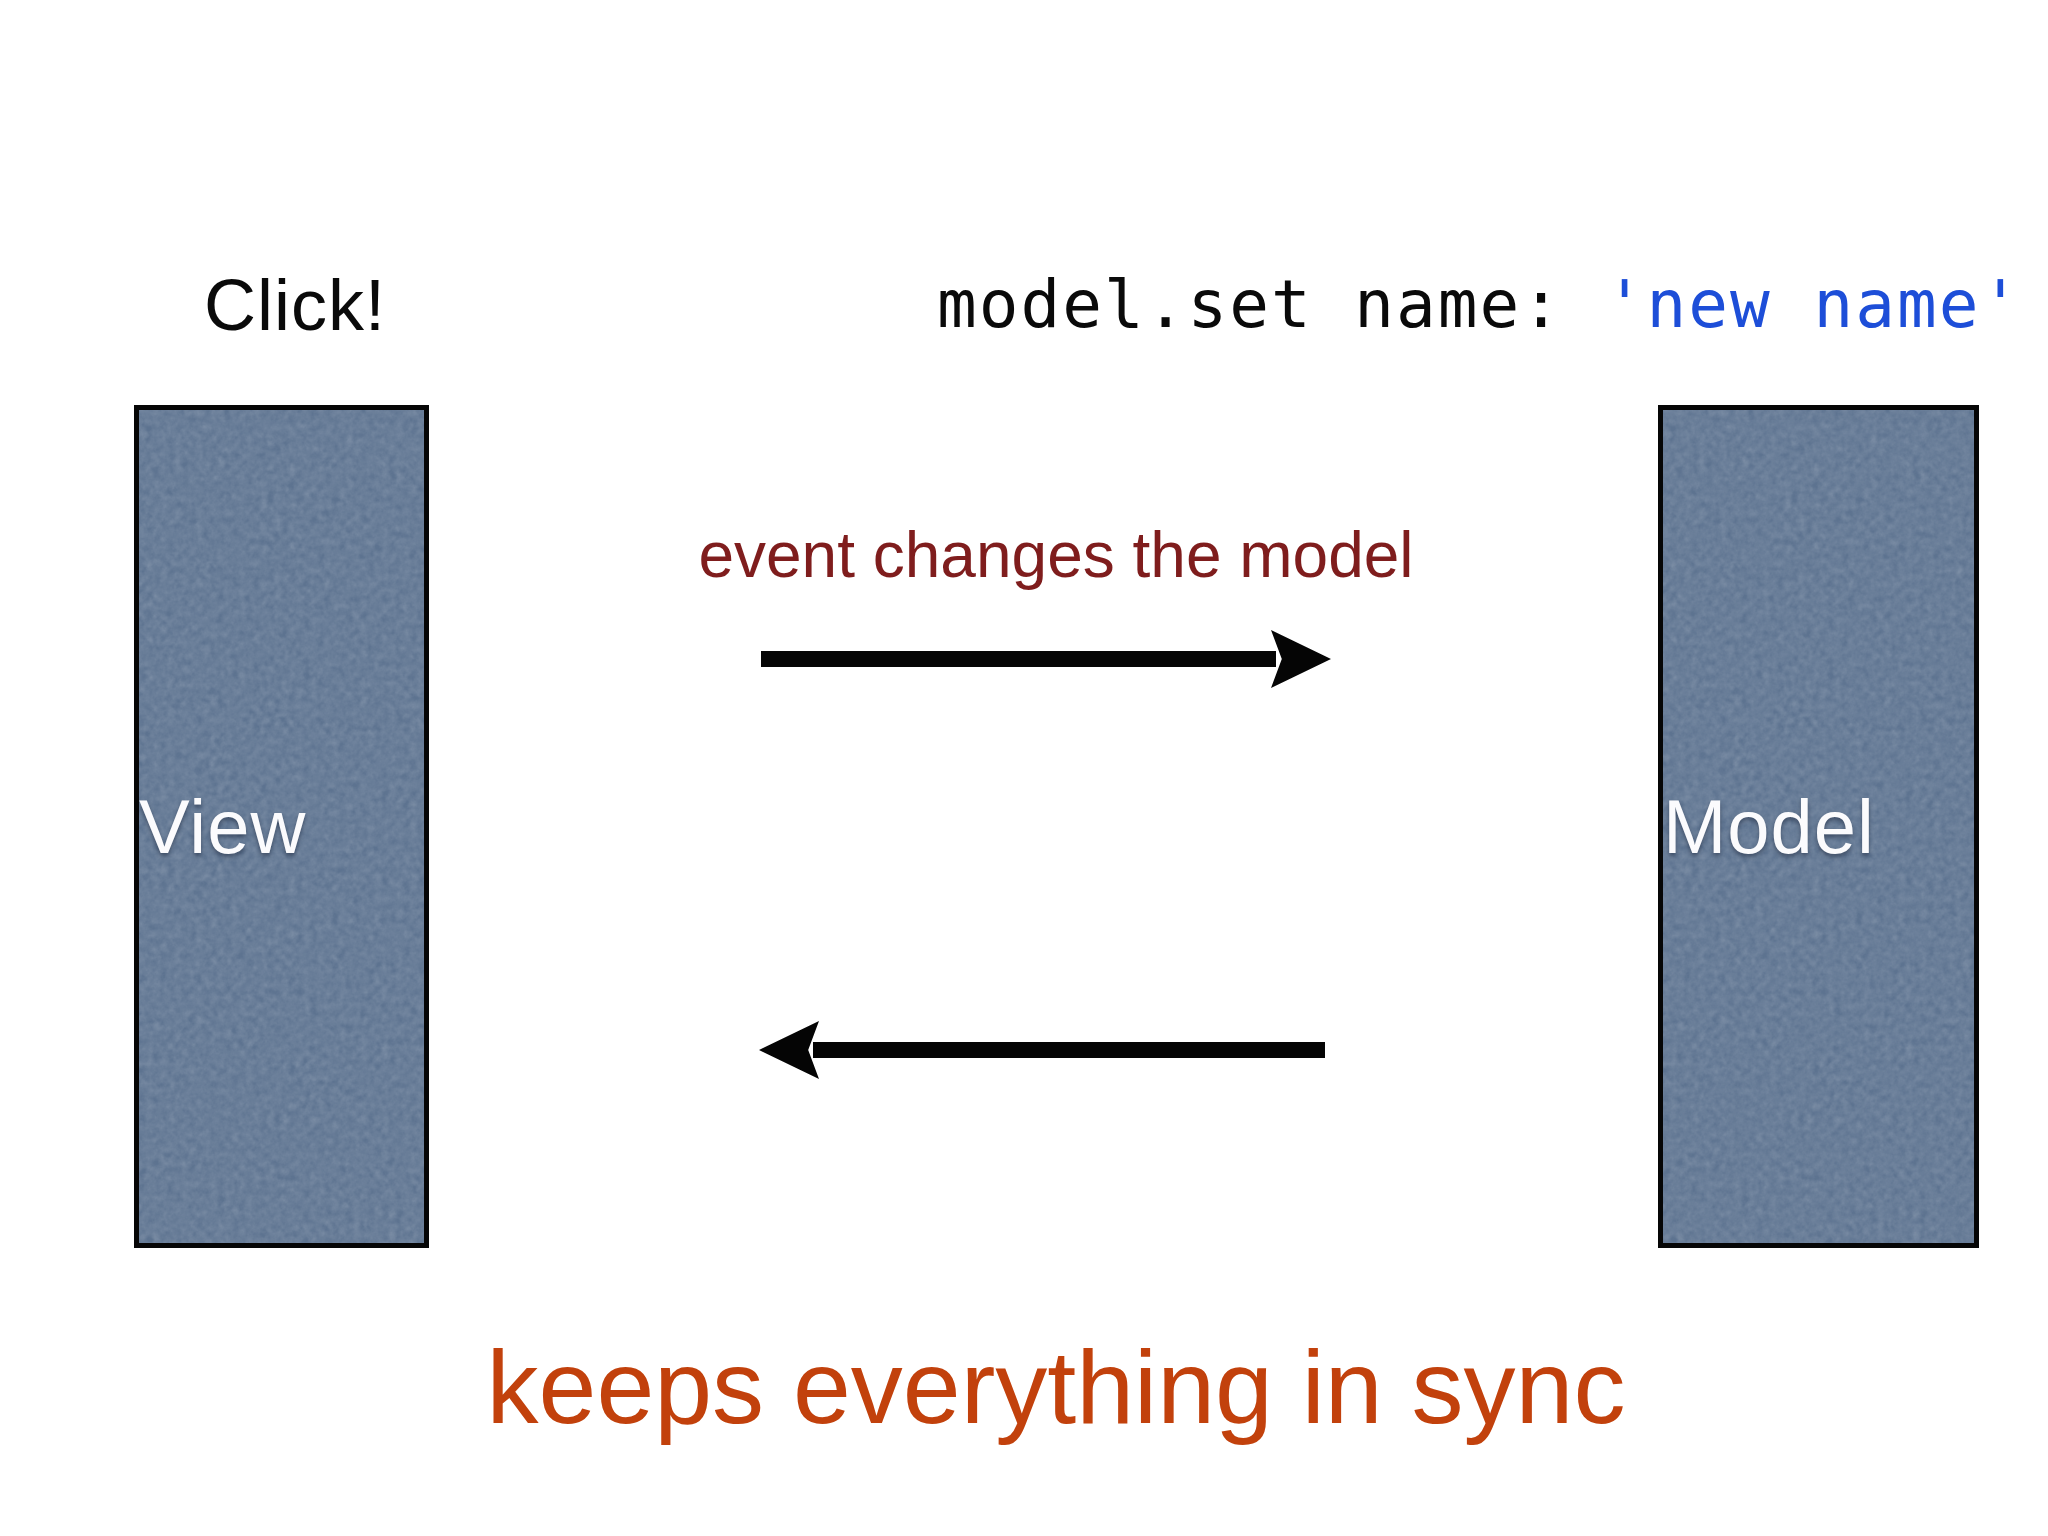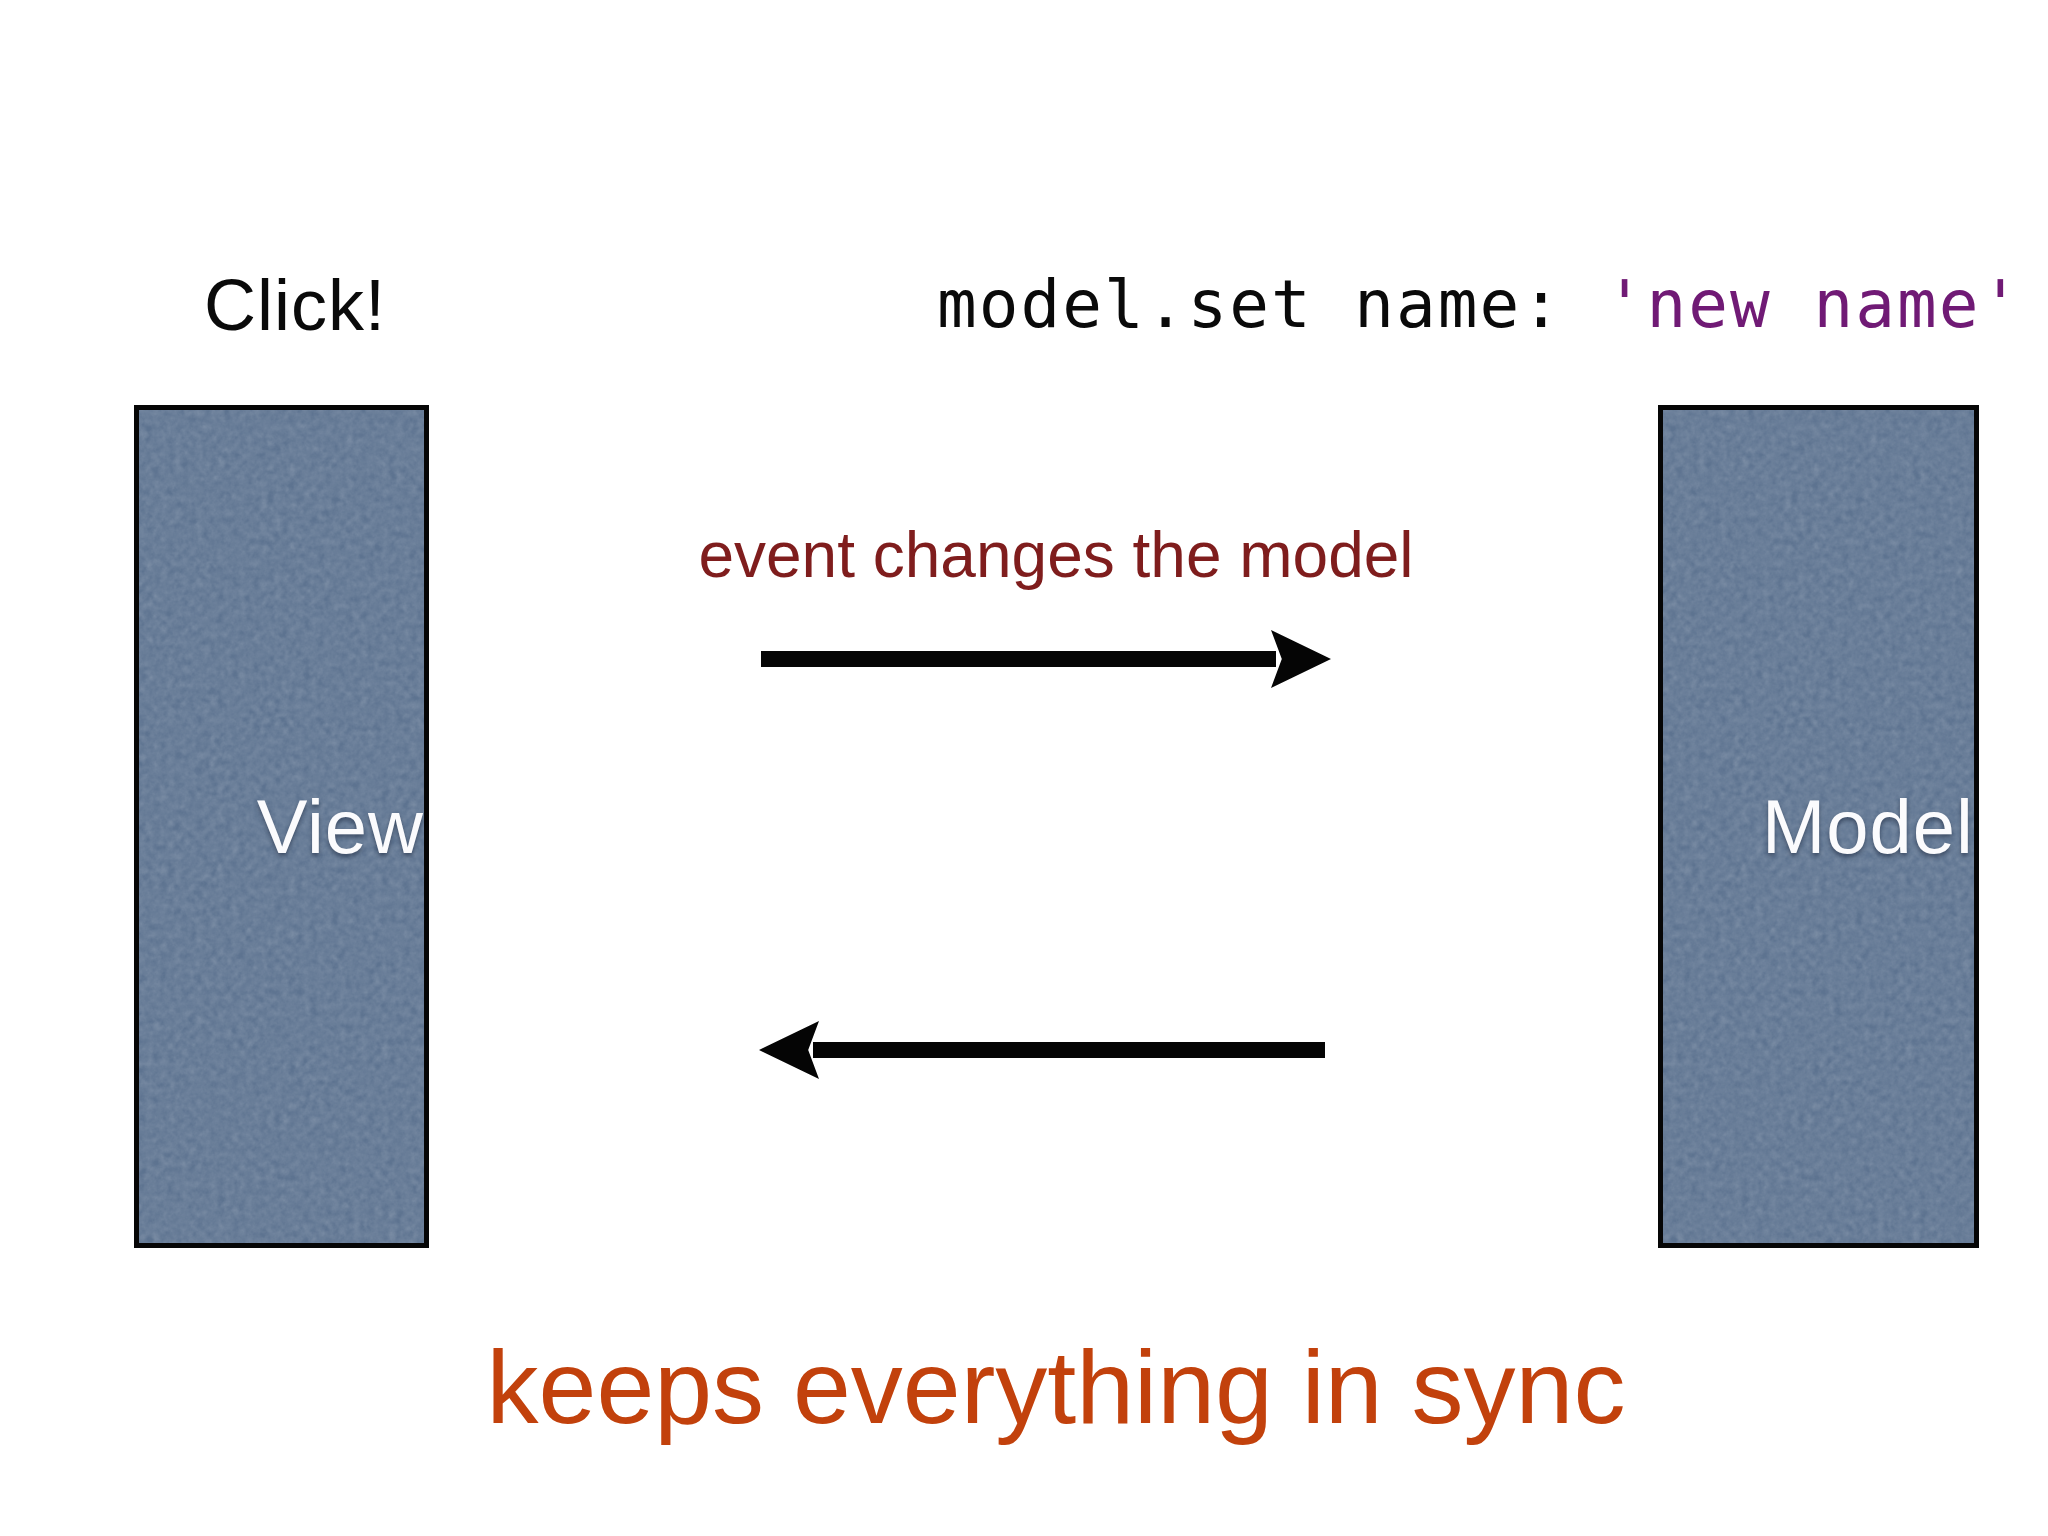--- a/index.html
+++ b/index.html
@@ -32,21 +32,21 @@
     color: #0a0a0a;
   }
   .panel {
     position: absolute;
     top: 405px;
     height: 843px;
     box-sizing: border-box;
     border: 5px solid #060606;
     display: flex;
     align-items: center;
-    justify-content: flex-end;
+    justify-content: flex-start;
   }
   .panel-view  { left: 113px;  width: 295px; }
   .panel-model { left: 1637px; width: 321px; }
   .panel .texture {
     position: absolute;
     inset: 0;
     width: 100%;
     height: 100%;
     opacity: 0.5;
     pointer-events: none;
@@ -106,21 +106,21 @@
     <defs>
       <filter id="paperNoise" x="0%" y="0%" width="100%" height="100%">
         <feTurbulence type="fractalNoise" baseFrequency="0.14" numOctaves="3" seed="7" result="n"></feTurbulence>
         <feColorMatrix in="n" type="matrix" values="0 0 0 0 1  0 0 0 0 1  0 0 0 0 1  0.25 0.25 0.25 0 -0.22"></feColorMatrix>
       </filter>
     </defs>
   </svg>
 
   <div class="click-label">Click!</div>
 
-  <div class="code-line"><span style="color: rgb(10, 10, 10);">model.set name: </span><span style="color: #701a75;">'new name'</span></div>
+  <div class="code-line"><span style="color: rgb(10, 10, 10);">model.set name: </span><span style="color: #1d4ed8;">'new name'</span></div>
 
   <div class="panel panel-view" style="background-color: rgb(93, 115, 144); border-color: rgb(6, 6, 6);">
     <svg class="texture">
       <rect width="100%" height="100%" filter="url(#paperNoise)"></rect>
     </svg>
     <span class="panel-label" style="color: rgb(251, 251, 253);">View</span>
   </div>
 
   <div class="panel panel-model" style="background-color: rgb(93, 115, 144); border-color: rgb(6, 6, 6);">
     <svg class="texture">

